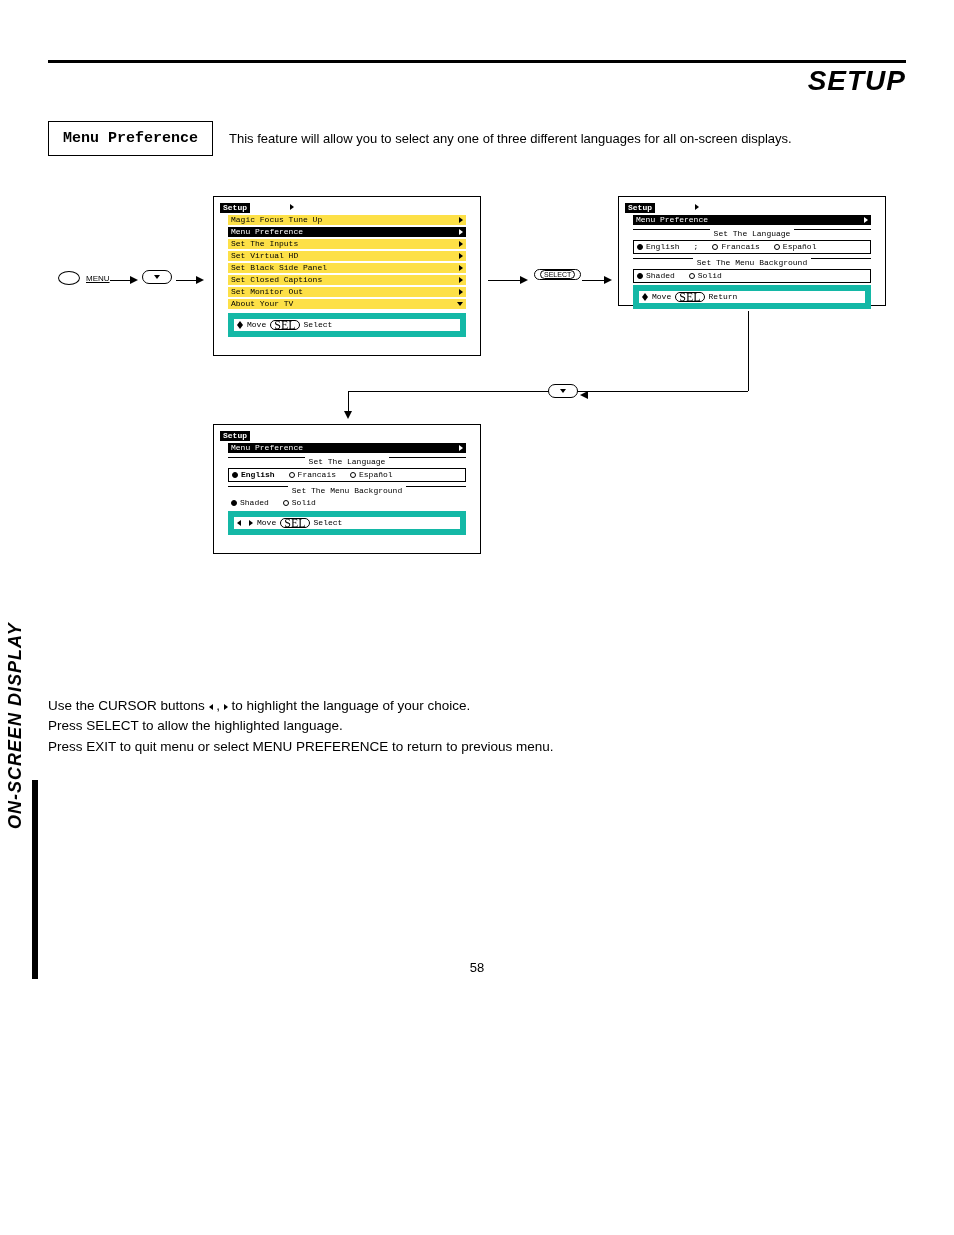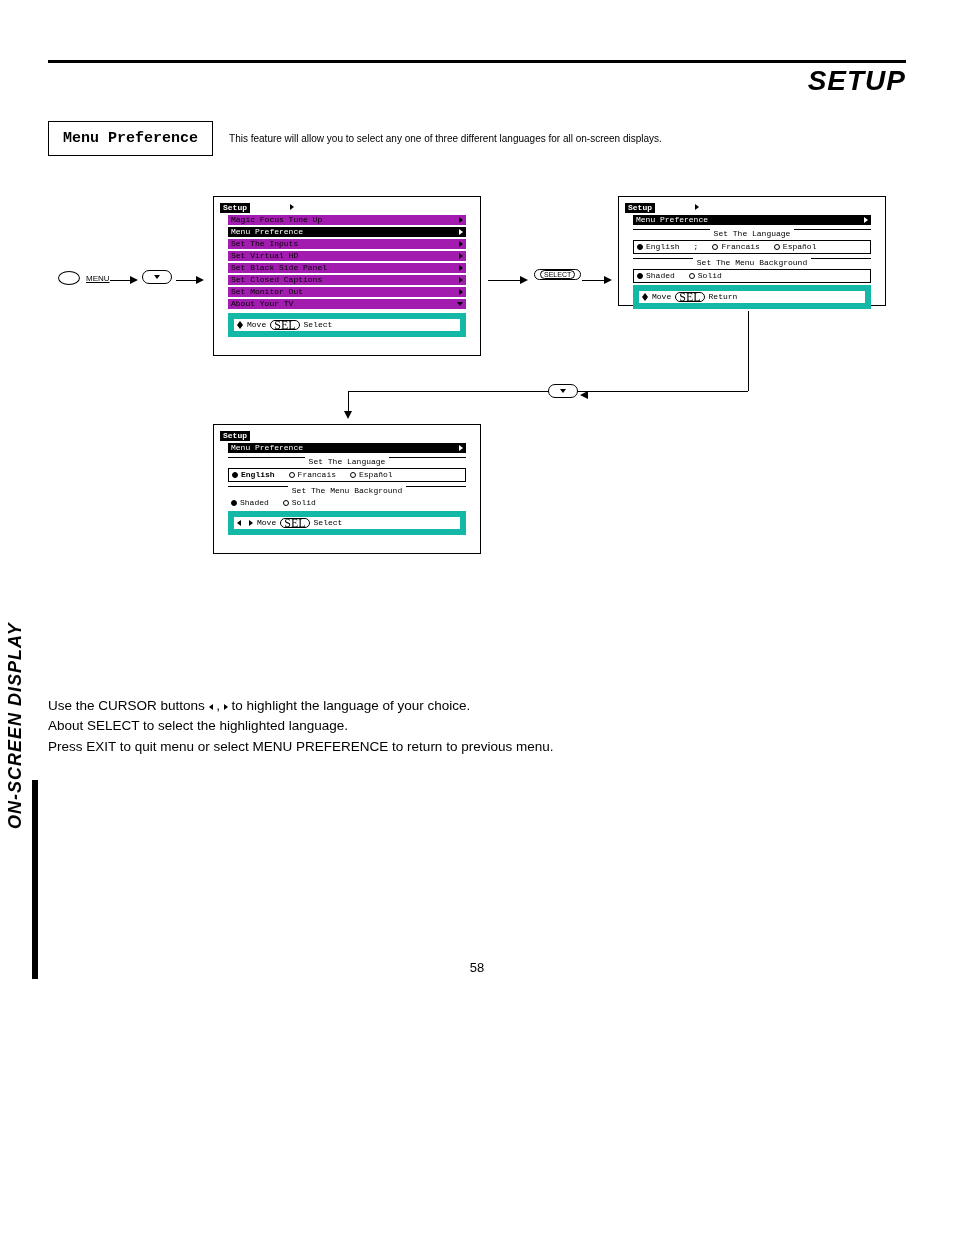--- a/index.html
+++ b/index.html
@@ -30,21 +30,21 @@
     margin-top: 24px;
   }
   .feature-box {
     border: 1px solid #000;
     padding: 8px 14px;
     font-family: "Courier New", monospace;
     font-weight: bold;
     font-size: 15px;
   }
   .feature-desc {
-    font-size: 10px;
+    font-size: 13px;
   }
   .diagram {
     position: relative;
     width: 100%;
     height: 420px;
     margin-top: 40px;
   }
   .screen {
     position: absolute;
     border: 1px solid #000;
@@ -60,21 +60,21 @@
     display: inline-block;
     background: #000;
     color: #fff;
     padding: 0 3px;
     font-weight: bold;
   }
   .menu-item {
     display: flex;
     justify-content: space-between;
     align-items: center;
-    background: #a21caf;
+    background: #fde047;
     color: #000;
     margin-top: 2px;
     padding: 0 3px;
   }
   .menu-row {
     margin: 0 8px;
   }
   .menu-item-hl {
     background: #000;
     color: #fff;
@@ -474,21 +474,21 @@
         <span>Select</span>
       </div>
     </div>
 
   </div>
 
   <div class="body-text">
     <p>
       <span>Use the CURSOR buttons </span><span class="tri-left-b"></span><span> , </span><span class="tri-right-b"></span><span> to highlight the language of your choice.</span>
     </p>
-    <p>About SELECT to select the highlighted language.</p>
+    <p>Press SELECT to allow the highlighted language.</p>
     <p>Press EXIT to quit menu or select MENU PREFERENCE to return to previous menu.</p>
   </div>
 
   <div class="side-bar"></div>
   <div class="side-tab">ON-SCREEN DISPLAY</div>
 
   <div class="page-num">58</div>
 </div>
 
 </body></html>

